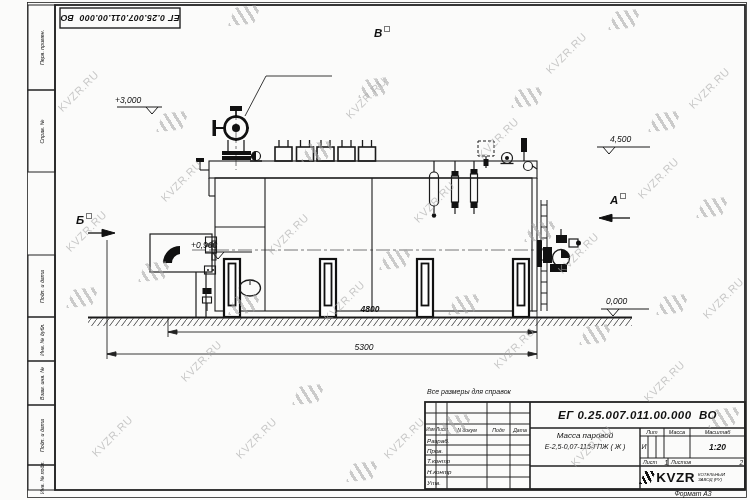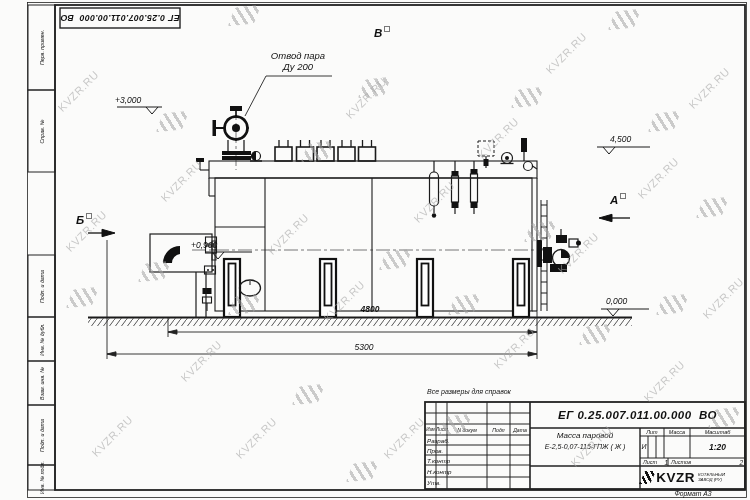--- a/index.html
+++ b/index.html
@@ -267,24 +267,20 @@
       <line x1="664" y1="428" x2="664" y2="458"></line>
       <line x1="690" y1="428" x2="690" y2="458"></line>
       <line x1="648" y1="436" x2="648" y2="458"></line>
       <line x1="656" y1="436" x2="656" y2="458"></line>
       <line x1="640" y1="458" x2="745" y2="458"></line>
       <line x1="668" y1="458" x2="668" y2="466"></line>
       <line x1="530" y1="466" x2="745" y2="466" stroke-width="1.4"></line>
     </g>
   </svg>
 
-  <div class="anno ctr" style="left:250px;top:50px;width:96px;font-size:9.5px;">
-    <div>Отвод пара</div>
-    <div>Ду 200</div>
-  </div>
 
   <div class="anno" style="left:115px;top:95px;font-size:8.5px;">+3,000</div>
   <div class="anno" style="left:610px;top:134px;font-size:8.5px;">4,500</div>
   <div class="anno" style="left:606px;top:296px;font-size:8.5px;">0,000</div>
   <div class="anno" style="left:191px;top:240px;font-size:8.5px;">+0,960</div>
 
   <div class="anno" style="left:76px;top:213px;font-size:11.5px;font-weight:bold;">
     <span>Б</span><span class="sq"></span>
   </div>
   <div class="anno" style="left:610px;top:193px;font-size:11.5px;font-weight:bold;">

